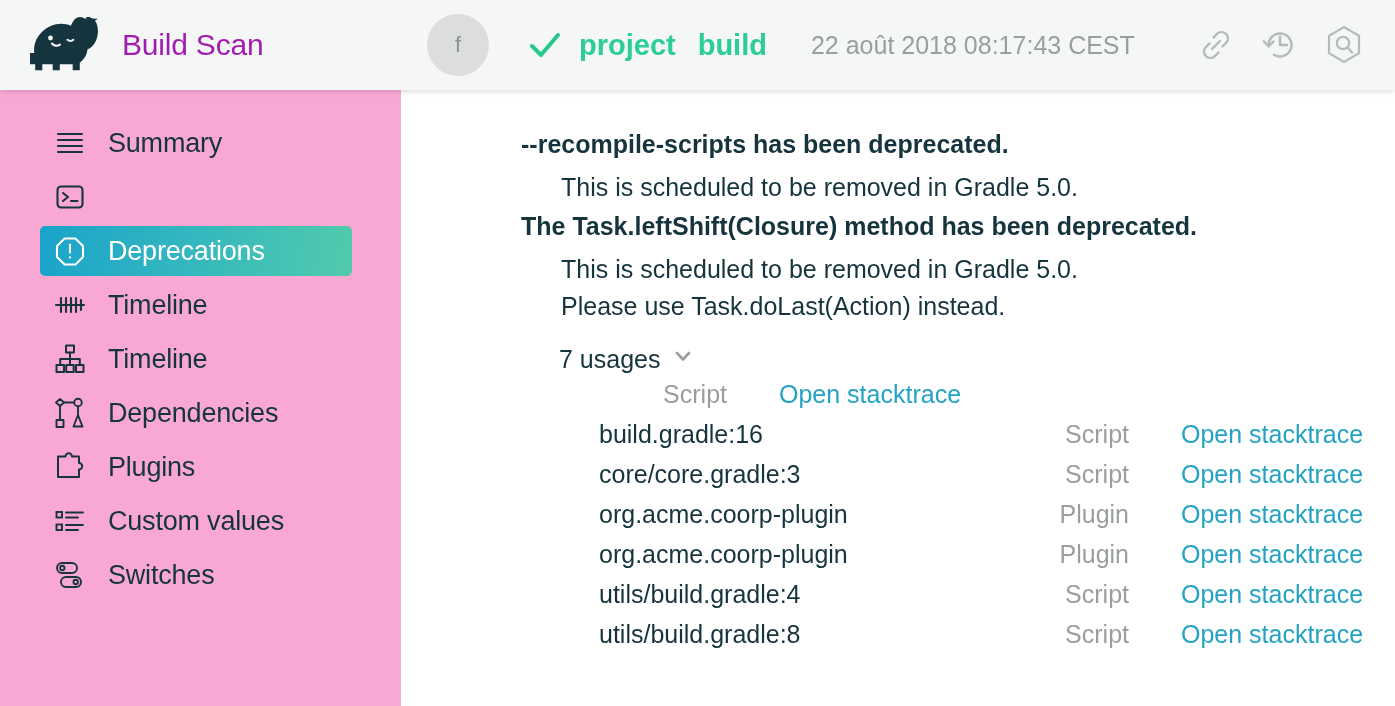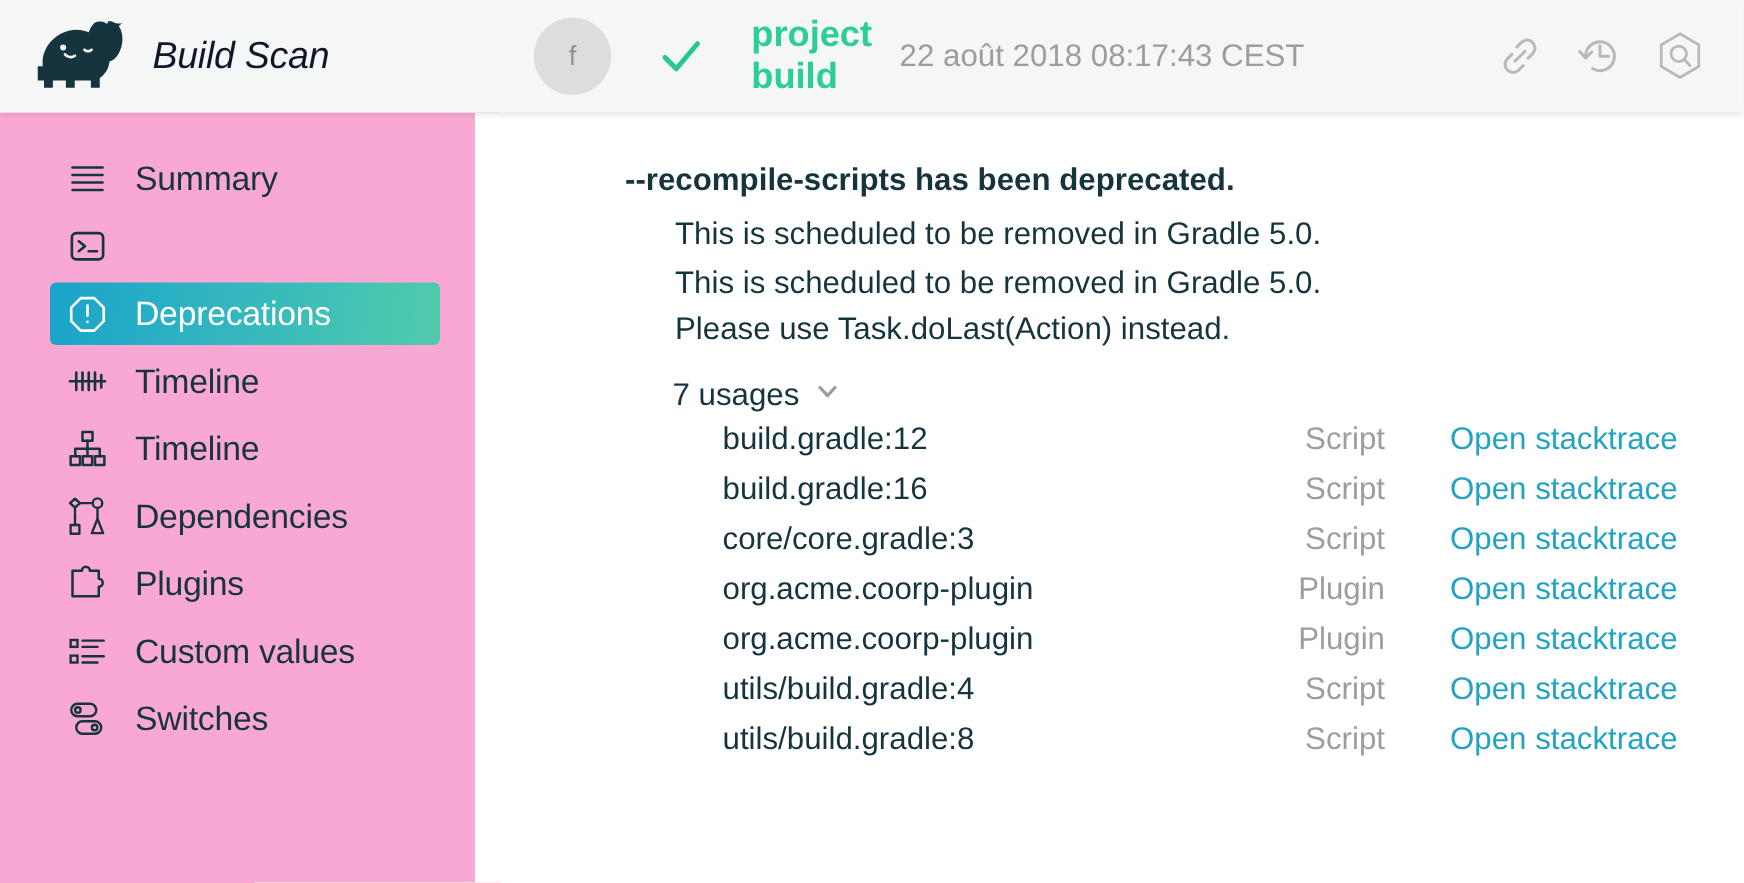--- a/index.html
+++ b/index.html
@@ -34,25 +34,24 @@
     padding-left: 30px;
     box-sizing: border-box;
   }
   .logo-elephant {
     width: 76px;
     height: 56px;
     flex: 0 0 auto;
   }
   .brand-title {
     font-size: 30px;
-    color: #0f172a;
+    color: #a21caf;
     margin-left: 16px;
     letter-spacing: -0.2px;
     white-space: nowrap;
-    font-style: italic;
   }
   .avatar {
     width: 62px;
     height: 62px;
     border-radius: 50%;
     background: #dcdede;
     color: #8f9294;
     font-size: 22px;
     display: flex;
     align-items: center;
@@ -70,21 +69,20 @@
   .check-icon {
     width: 36px;
     height: 36px;
     flex: 0 0 auto;
   }
   .scan-names {
     display: flex;
     align-items: baseline;
     margin-left: 16px;
     white-space: nowrap;
-    flex-direction: column;
   }
   .scan-project, .scan-task {
     font-size: 29px;
     font-weight: bold;
     color: #2bce94;
   }
   .scan-task { margin-left: 22px; }
   .scan-time {
     font-size: 25px;
     color: #9b9e9f;
@@ -141,21 +139,21 @@
   .nav-label {
     font-size: 27px;
     margin-left: 21px;
     white-space: nowrap;
     letter-spacing: -0.2px;
   }
 
   
   .main {
     position: absolute;
-    top: 90px; left: 380px;
+    top: 90px; left: 401px;
     width: 994px;
     height: 616px;
     background: #ffffff;
     overflow: hidden;
     box-sizing: border-box;
     padding: 40px 0 0 120px;
   }
   .dep-block { margin-bottom: 10px; }
   .dep-title {
     font-size: 25px;
@@ -420,35 +418,35 @@
 </div>
 
 <div class="main">
 
   <div class="dep-block">
     <div class="dep-title">--recompile-scripts has been deprecated.</div>
     <div class="dep-detail">This is scheduled to be removed in Gradle 5.0.</div>
   </div>
 
   <div class="dep-block">
+    <div class="dep-title">The Task.leftShift(Closure) method has been deprecated.</div>
     <div class="dep-detail">This is scheduled to be removed in Gradle 5.0.</div>
     <div class="dep-detail">Please use Task.doLast(Action) instead.</div>
 
     <div class="usages-row">
       <span class="usages-label">7 usages</span>
       <span class="chevron-icon">
         <svg viewBox="0 0 22 22" width="22" height="22" aria-hidden="true">
           <path d="M5 8 L11 14.5 L17 8" stroke="currentColor" stroke-width="2.6" fill="none" stroke-linecap="round" stroke-linejoin="round"></path>
         </svg>
       </span>
     </div>
 
     <div class="usage-table">
       <div class="usage-row">
-        <span class="usage-location">build.gradle:12</span>
         <span class="usage-type">Script</span>
         <span class="usage-link">Open stacktrace</span>
       </div>
       <div class="usage-row">
         <span class="usage-location">build.gradle:16</span>
         <span class="usage-type">Script</span>
         <span class="usage-link">Open stacktrace</span>
       </div>
       <div class="usage-row">
         <span class="usage-location">core/core.gradle:3</span>

